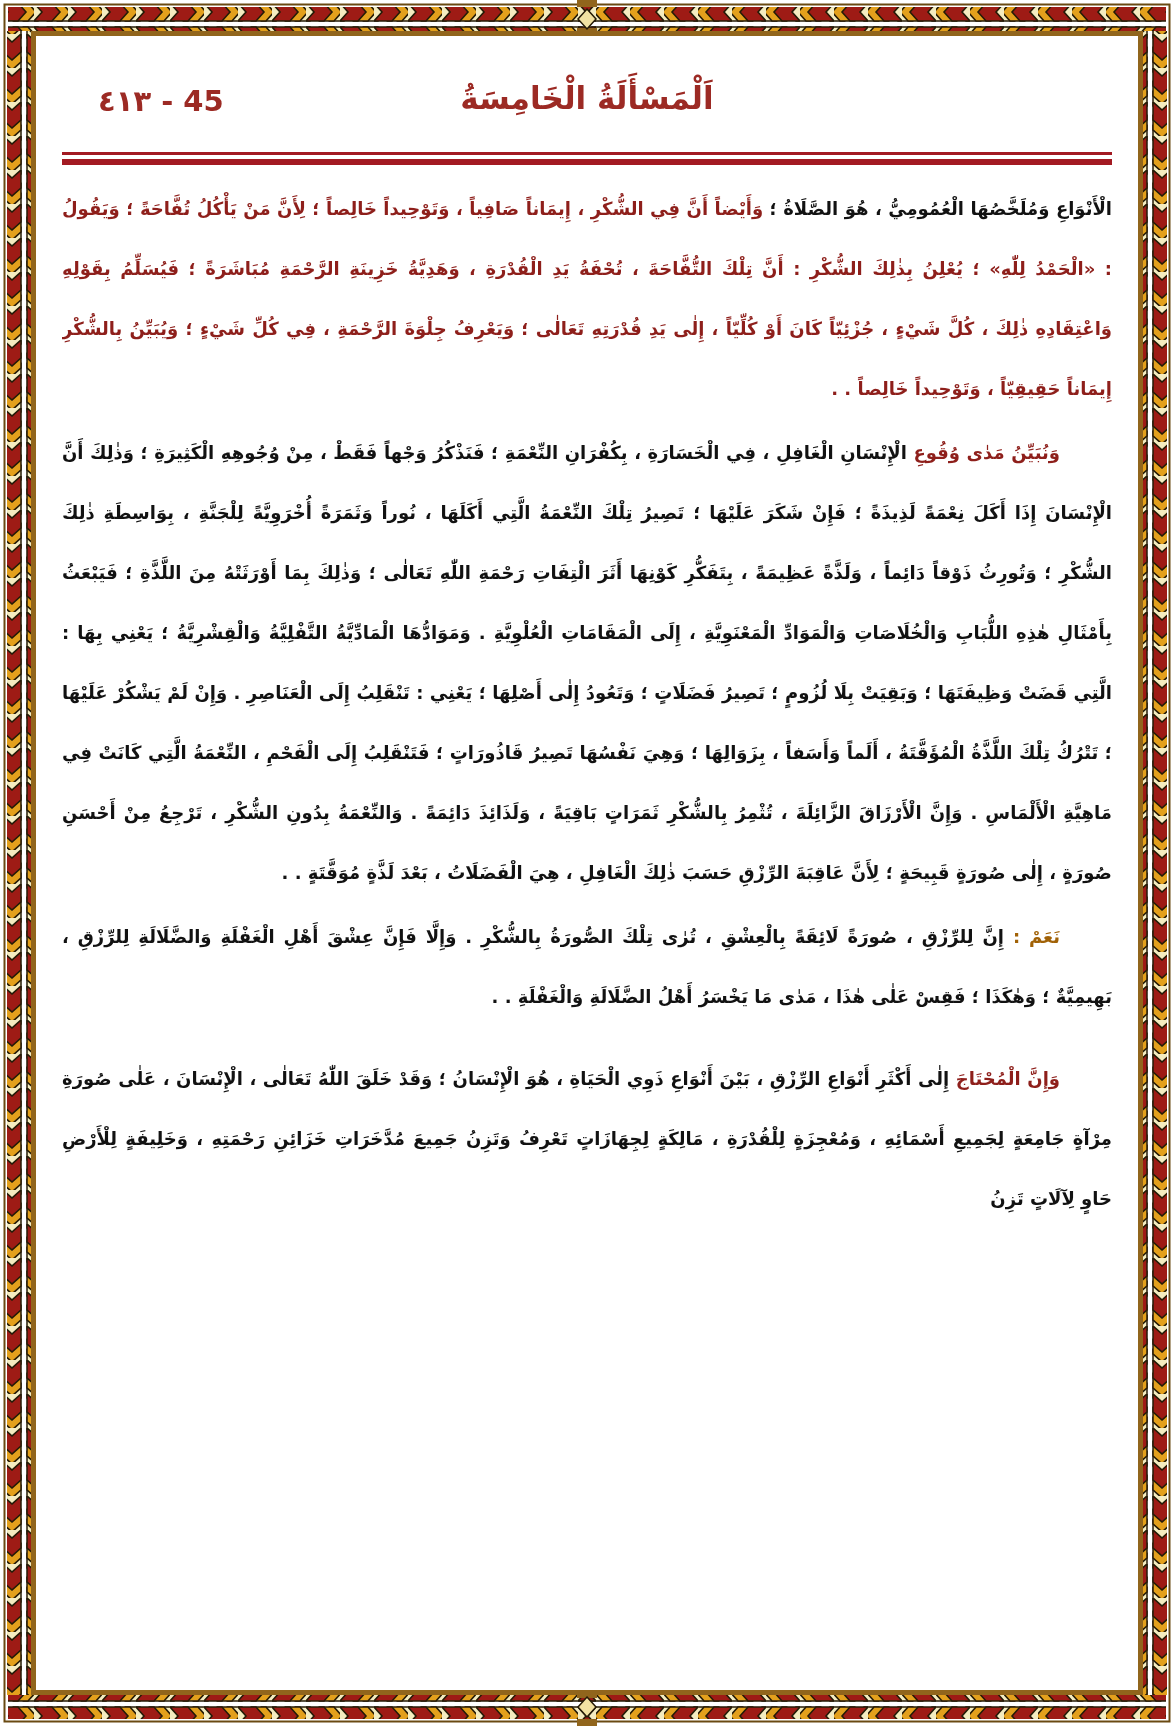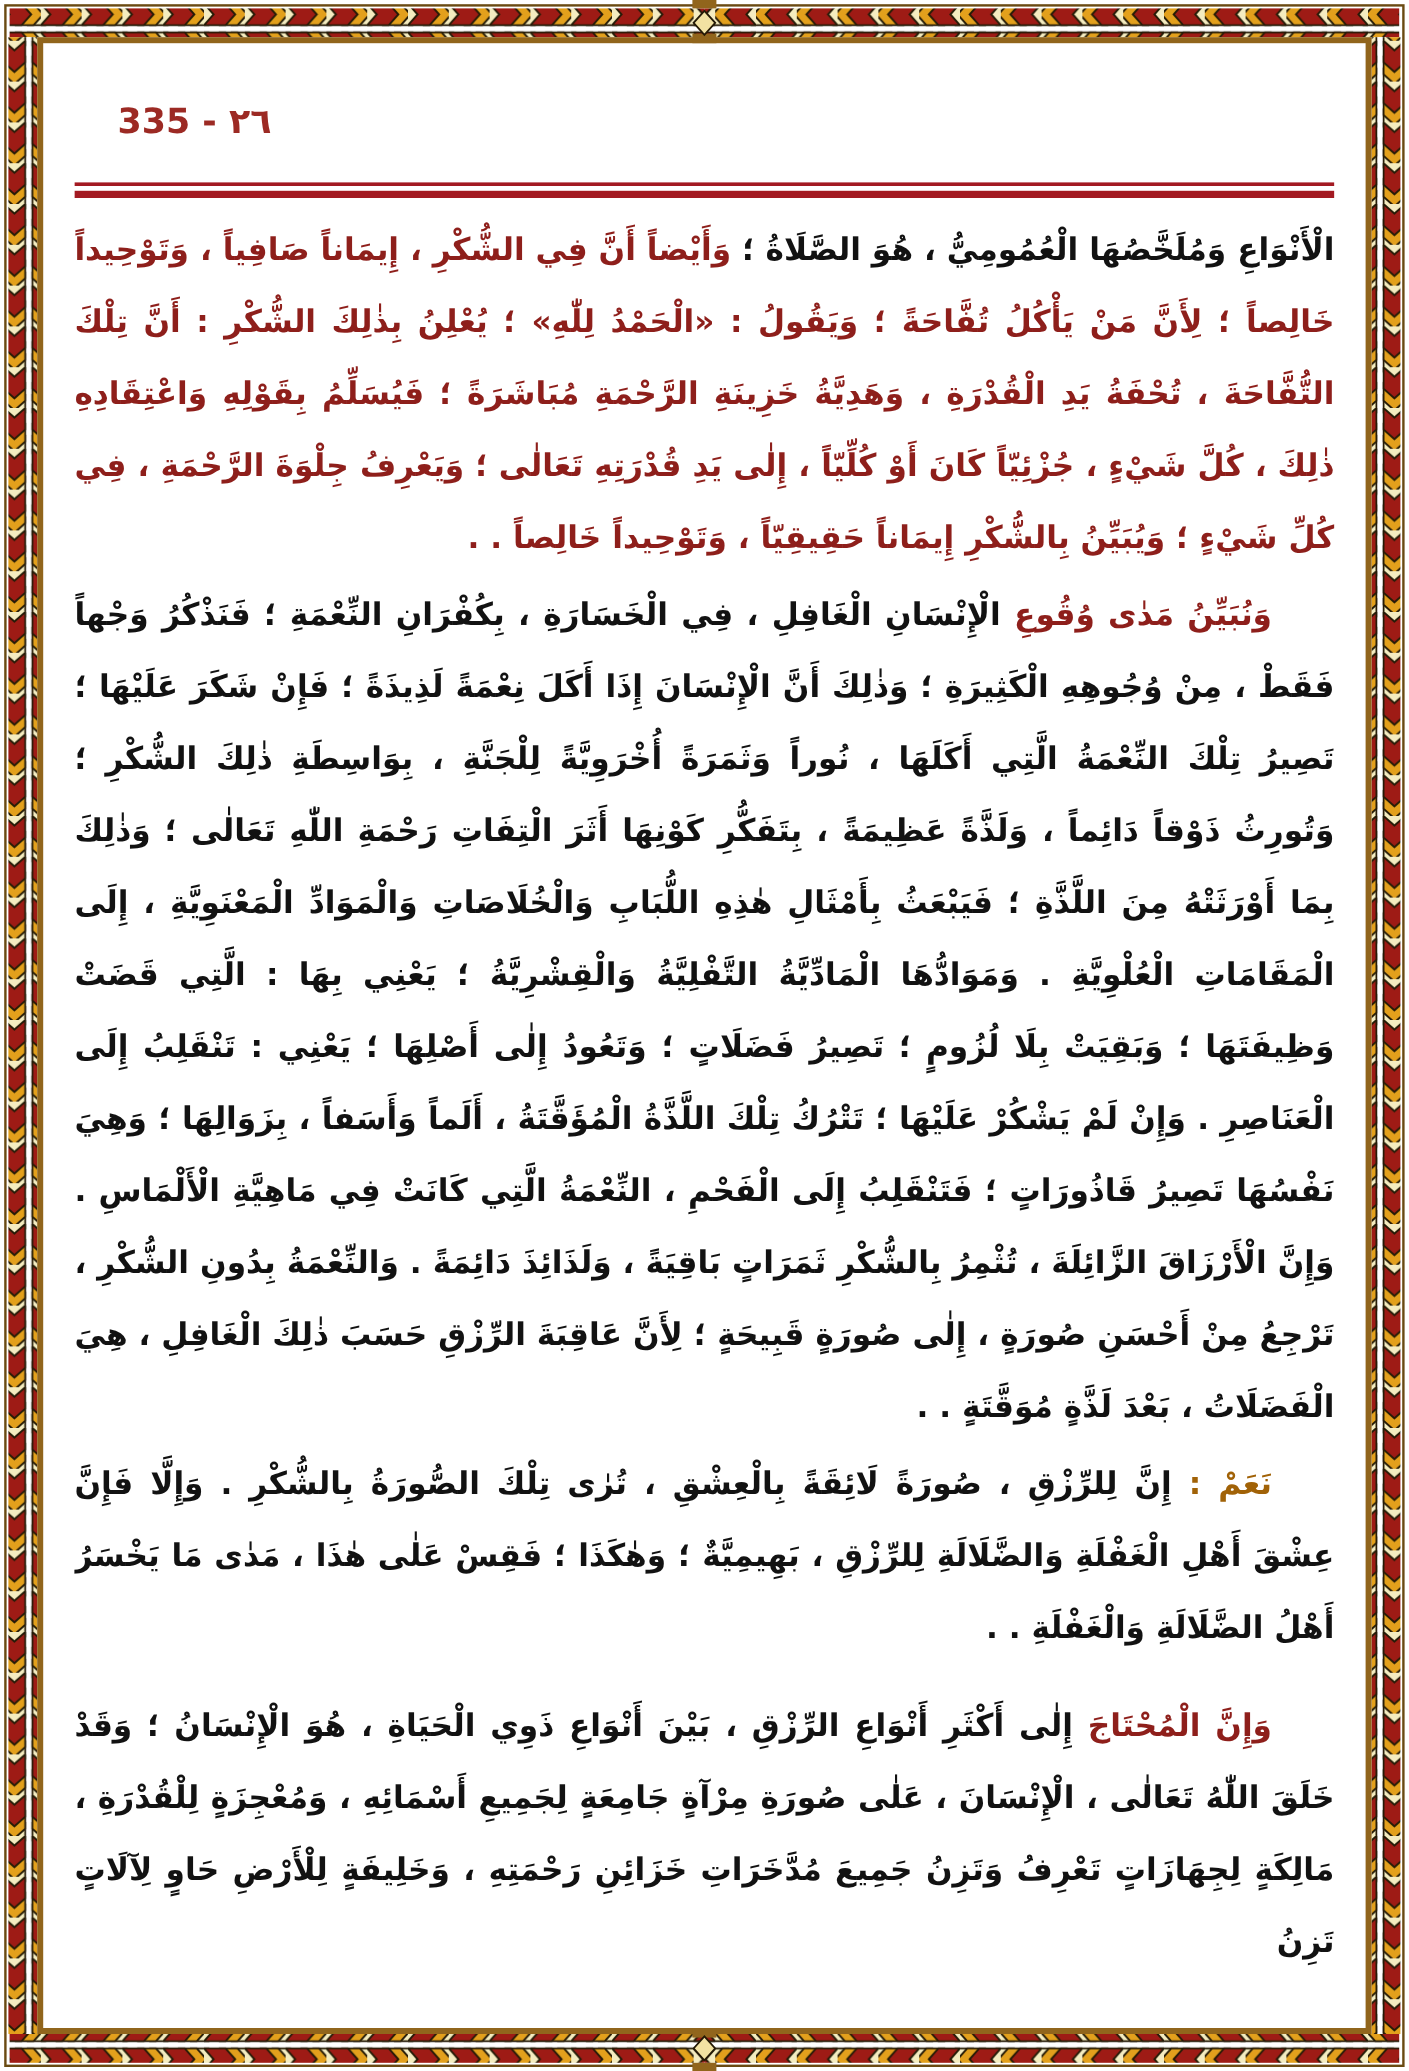--- a/index.html
+++ b/index.html
@@ -31,21 +31,21 @@
            overflow:hidden;direction:rtl;}
   .header{position:relative;height:78px;margin-top:14px;}
   .page-number{position:absolute;left:36px;top:26px;direction:rtl;
                font-size:29px;font-weight:bold;color:var(--heading_red);}
   .title{margin:0;padding-top:22px;text-align:center;font-size:31px;
          font-weight:bold;color:var(--heading_red);}
   .divider{margin-top:16px;}
   .divider .thin{height:3px;background:var(--divider_red);}
   .divider .thick{height:6px;background:var(--divider_red);margin-top:4px;}
 
-  .body-text{margin-top:14px;font-size:26px;font-weight:bold;line-height:60px;
+  .body-text{margin-top:14px;font-size:18px;font-weight:bold;line-height:60px;
              color:var(--body_black);text-align:justify;}
   .para{margin:0 0 4px 0;}
   .para.indent{text-indent:52px;}
   .para.gap-before{margin-top:22px;}
   .seg{white-space:normal;}
 </style>
 </head>
 <body>
 
 <div class="page">
@@ -89,21 +89,22 @@
     <rect class="fr-tick" x="577" y="28" width="20" height="8"></rect>
     <rect class="fr-tick" x="577" y="1719" width="20" height="7"></rect>
     <rect class="fr-tick" x="577" y="1690" width="20" height="8"></rect>
     <path class="fr-diamond" d="M587 9 L596 19 L587 29 L578 19 Z"></path>
     <path class="fr-diamond" d="M587 1697 L596 1707 L587 1717 L578 1707 Z"></path>
   </svg>
 
   <div class="content">
 
     <div class="header">
-      <div class="page-number">٢٦ - 335</div>
+      <div class="page-number">45 - ٤١٣</div>
+      <h1 class="title">اَلْمَسْأَلَةُ الْخَامِسَةُ</h1>
     </div>
 
     <div class="divider">
       <div class="thin"></div>
       <div class="thick"></div>
     </div>
 
     <div class="body-text">
 
       <p class="para">

